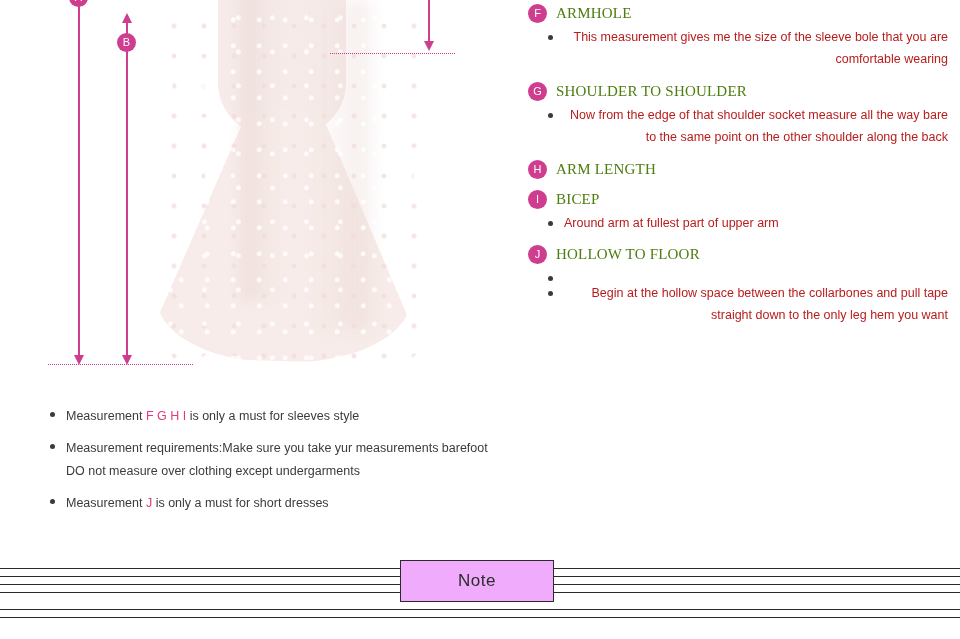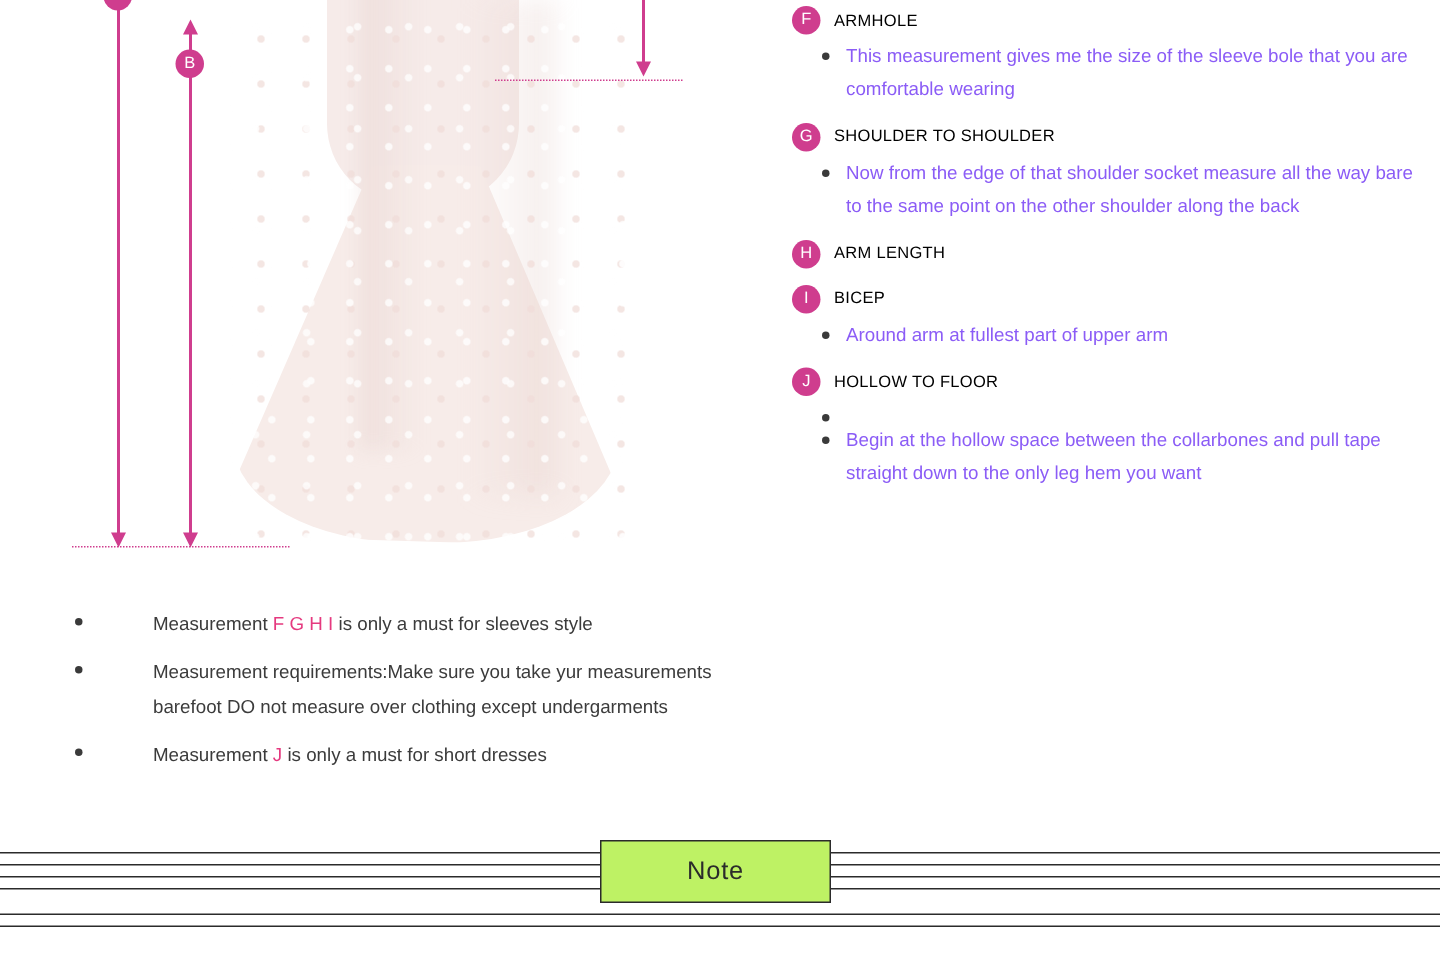--- a/index.html
+++ b/index.html
@@ -142,21 +142,20 @@
   .left-notes {
     position: absolute;
     left: 50px;
     top: 405px;
     width: 440px;
   }
   .note-row {
     display: flex;
     align-items: flex-start;
     margin-bottom: 9px;
-    gap: 36px;
   }
   .note-dot {
     width: 5px;
     height: 5px;
     border-radius: 50%;
     background: #3a3a3a;
     margin-top: 7px;
     margin-right: 11px;
     flex: 0 0 auto;
   }
@@ -189,23 +188,24 @@
     border-radius: 50%;
     background: #cf3d8e;
     color: #fff;
     font-size: 11px;
     line-height: 19px;
     text-align: center;
     flex: 0 0 auto;
   }
   .sec-title {
     margin-left: 9px;
-    font-size: 11px;
-    color: #000000;
+    font-size: 15px;
+    color: #4d7c0f;
     letter-spacing: 0.2px;
+    font-family: Liberation Serif, serif;
   }
   .bullets {
     margin-top: 4px;
     padding-left: 20px;
   }
   .bullet {
     display: flex;
     align-items: flex-start;
     margin-bottom: 2px;
   }
@@ -213,23 +213,24 @@
     width: 5px;
     height: 5px;
     border-radius: 50%;
     background: #3a3a3a;
     margin-top: 8px;
     margin-right: 11px;
     flex: 0 0 auto;
   }
   .b-text {
     font-size: 12.5px;
-    color: #8b5cf6;
+    color: #b91c1c;
     line-height: 1.75;
     max-width: 385px;
+    text-align: right;
   }
 
   
   .banner {
     position: absolute;
     left: 0;
     top: 560px;
     width: 960px;
     height: 62px;
   }
@@ -238,21 +239,21 @@
     height: 1px;
     background: #2b2b2b;
   }
   .note-box {
     position: absolute;
     left: 400px;
     top: 0px;
     width: 152px;
     height: 40px;
     border: 1px solid #2b2b2b;
-    background: #bef264;
+    background: #f0abfc;
     display: flex;
     align-items: center;
     justify-content: center;
   }
   .note-box span {
     font-size: 17px;
     color: #2b2b2b;
     letter-spacing: 0.5px;
   }
 </style>

